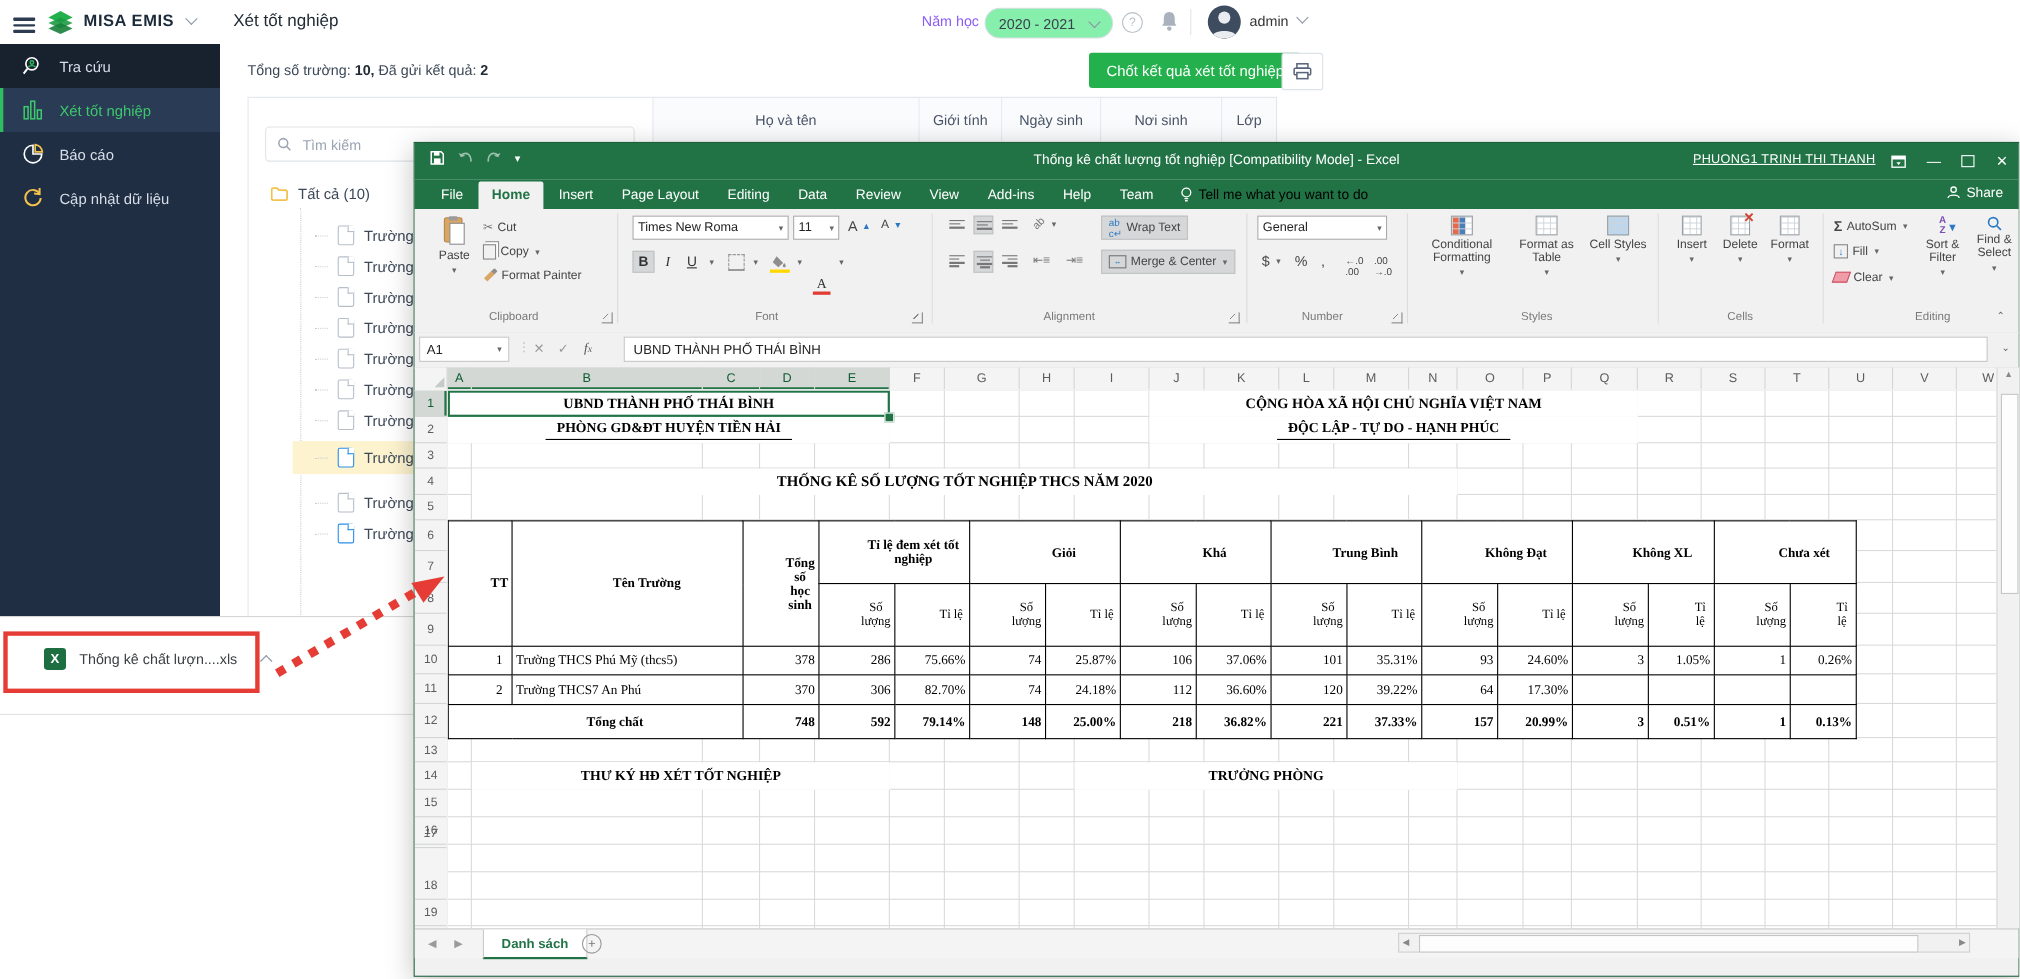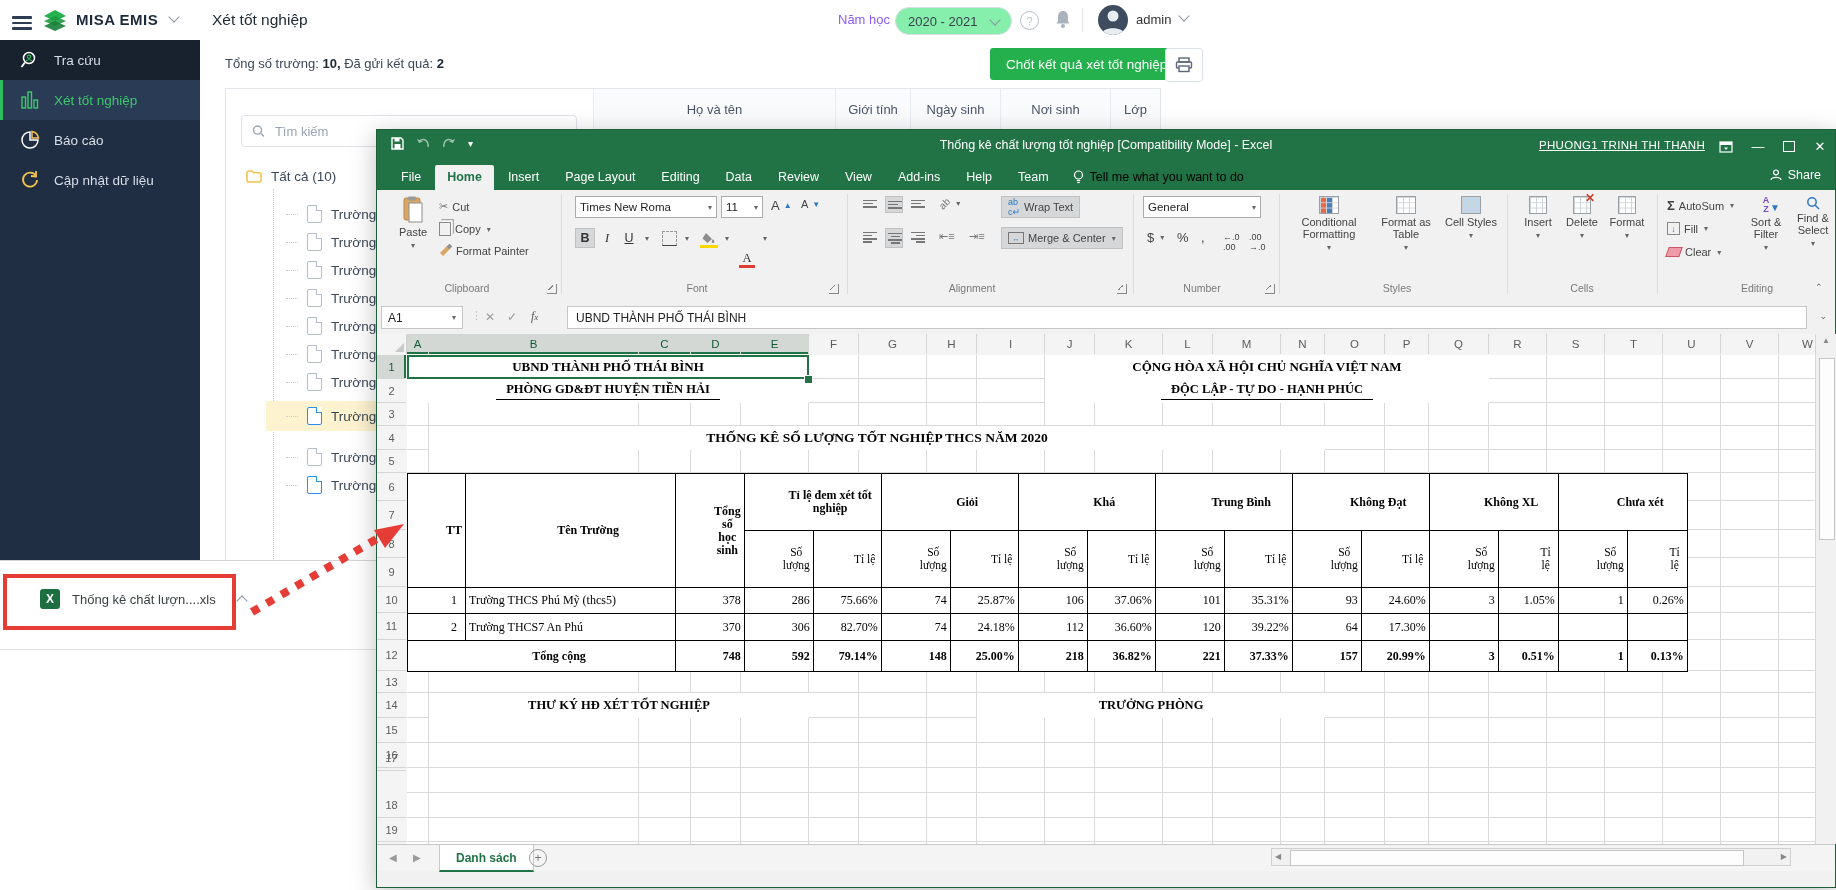--- a/index.html
+++ b/index.html
@@ -753,21 +753,21 @@
               <td class="num">120</td>
               <td class="num">39.22%</td>
               <td class="num">64</td>
               <td class="num">17.30%</td>
               <td class="num"></td>
               <td class="num"></td>
               <td class="num"></td>
               <td class="num"></td>
             </tr>
             <tr class="tot" style="height: 31px;">
-              <td colspan="2" class="ctr">Tổng cộng</td>
+              <td colspan="2" class="ctr">Tổng chất</td>
               <td class="num">748</td>
               <td class="num">592</td>
               <td class="num">79.14%</td>
               <td class="num">148</td>
               <td class="num">25.00%</td>
               <td class="num">218</td>
               <td class="num">36.82%</td>
               <td class="num">221</td>
               <td class="num">37.33%</td>
               <td class="num">157</td>

